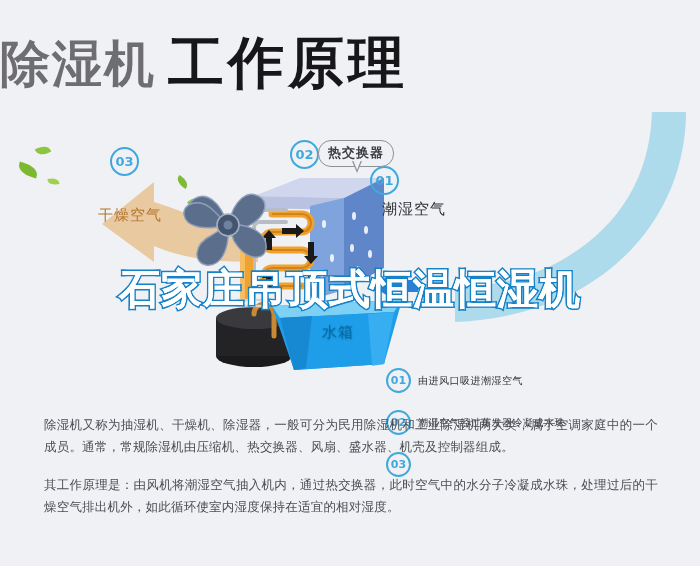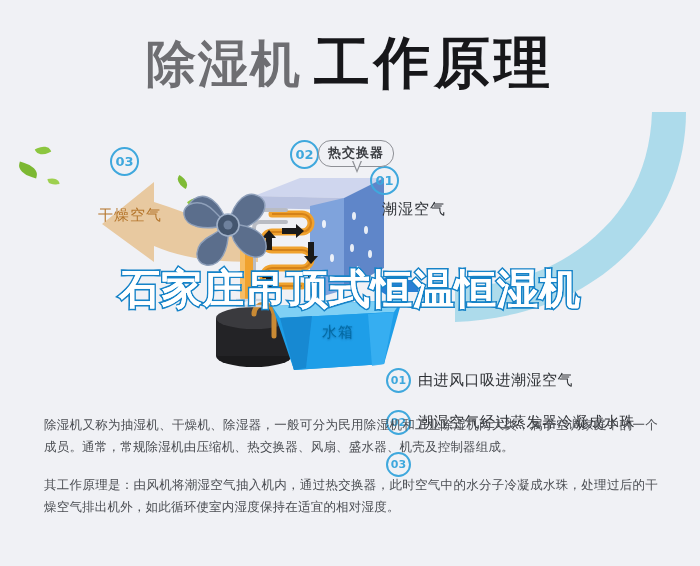--- a/index.html
+++ b/index.html
@@ -8,21 +8,21 @@
     background:#f0f1f5;
     font-family:"DejaVu Sans","Liberation Sans",sans-serif;
     overflow:hidden;
     position:relative;
   }
   #page{position:relative;width:700px;height:566px;overflow:hidden;}
 
   
   .title-wrap{
     position:absolute;left:0;top:26px;width:700px;
-    text-align:center;white-space:nowrap;
+    text-align:left;white-space:nowrap;
   }
   .title-a{
     font-size:50px;font-weight:bold;color:#6e6e72;letter-spacing:2px;
     vertical-align:middle;
   }
   .title-b{
     font-size:56px;font-weight:bold;color:#17171a;letter-spacing:4px;
     vertical-align:middle;margin-left:12px;
   }
 
@@ -103,21 +103,21 @@
   }
 
   
   .legend{position:absolute;left:386px;top:248px;width:300px;}
   .legend-row{display:flex;align-items:center;margin-bottom:17px;}
   .legend-badge{
     width:21px;height:21px;min-width:21px;border-radius:50%;
     border:2px solid #3fa8dd;color:#3fa8dd;font-size:11px;font-weight:bold;
     display:flex;align-items:center;justify-content:center;margin-right:7px;
   }
-  .legend-text{font-size:15px;color:#2e3135;letter-spacing:.5px;white-space:nowrap;}
+  .legend-text{font-size:10px;color:#2e3135;letter-spacing:.5px;white-space:nowrap;}
 
   
   .watermark{
     position:absolute;left:0;top:262px;width:700px;text-align:center;
     font-size:41px;font-weight:bold;color:#ffffff;letter-spacing:1px;
     -webkit-text-stroke:3.2px #1683c8;
     paint-order:stroke fill;
     white-space:nowrap;
     z-index:40;
   }

